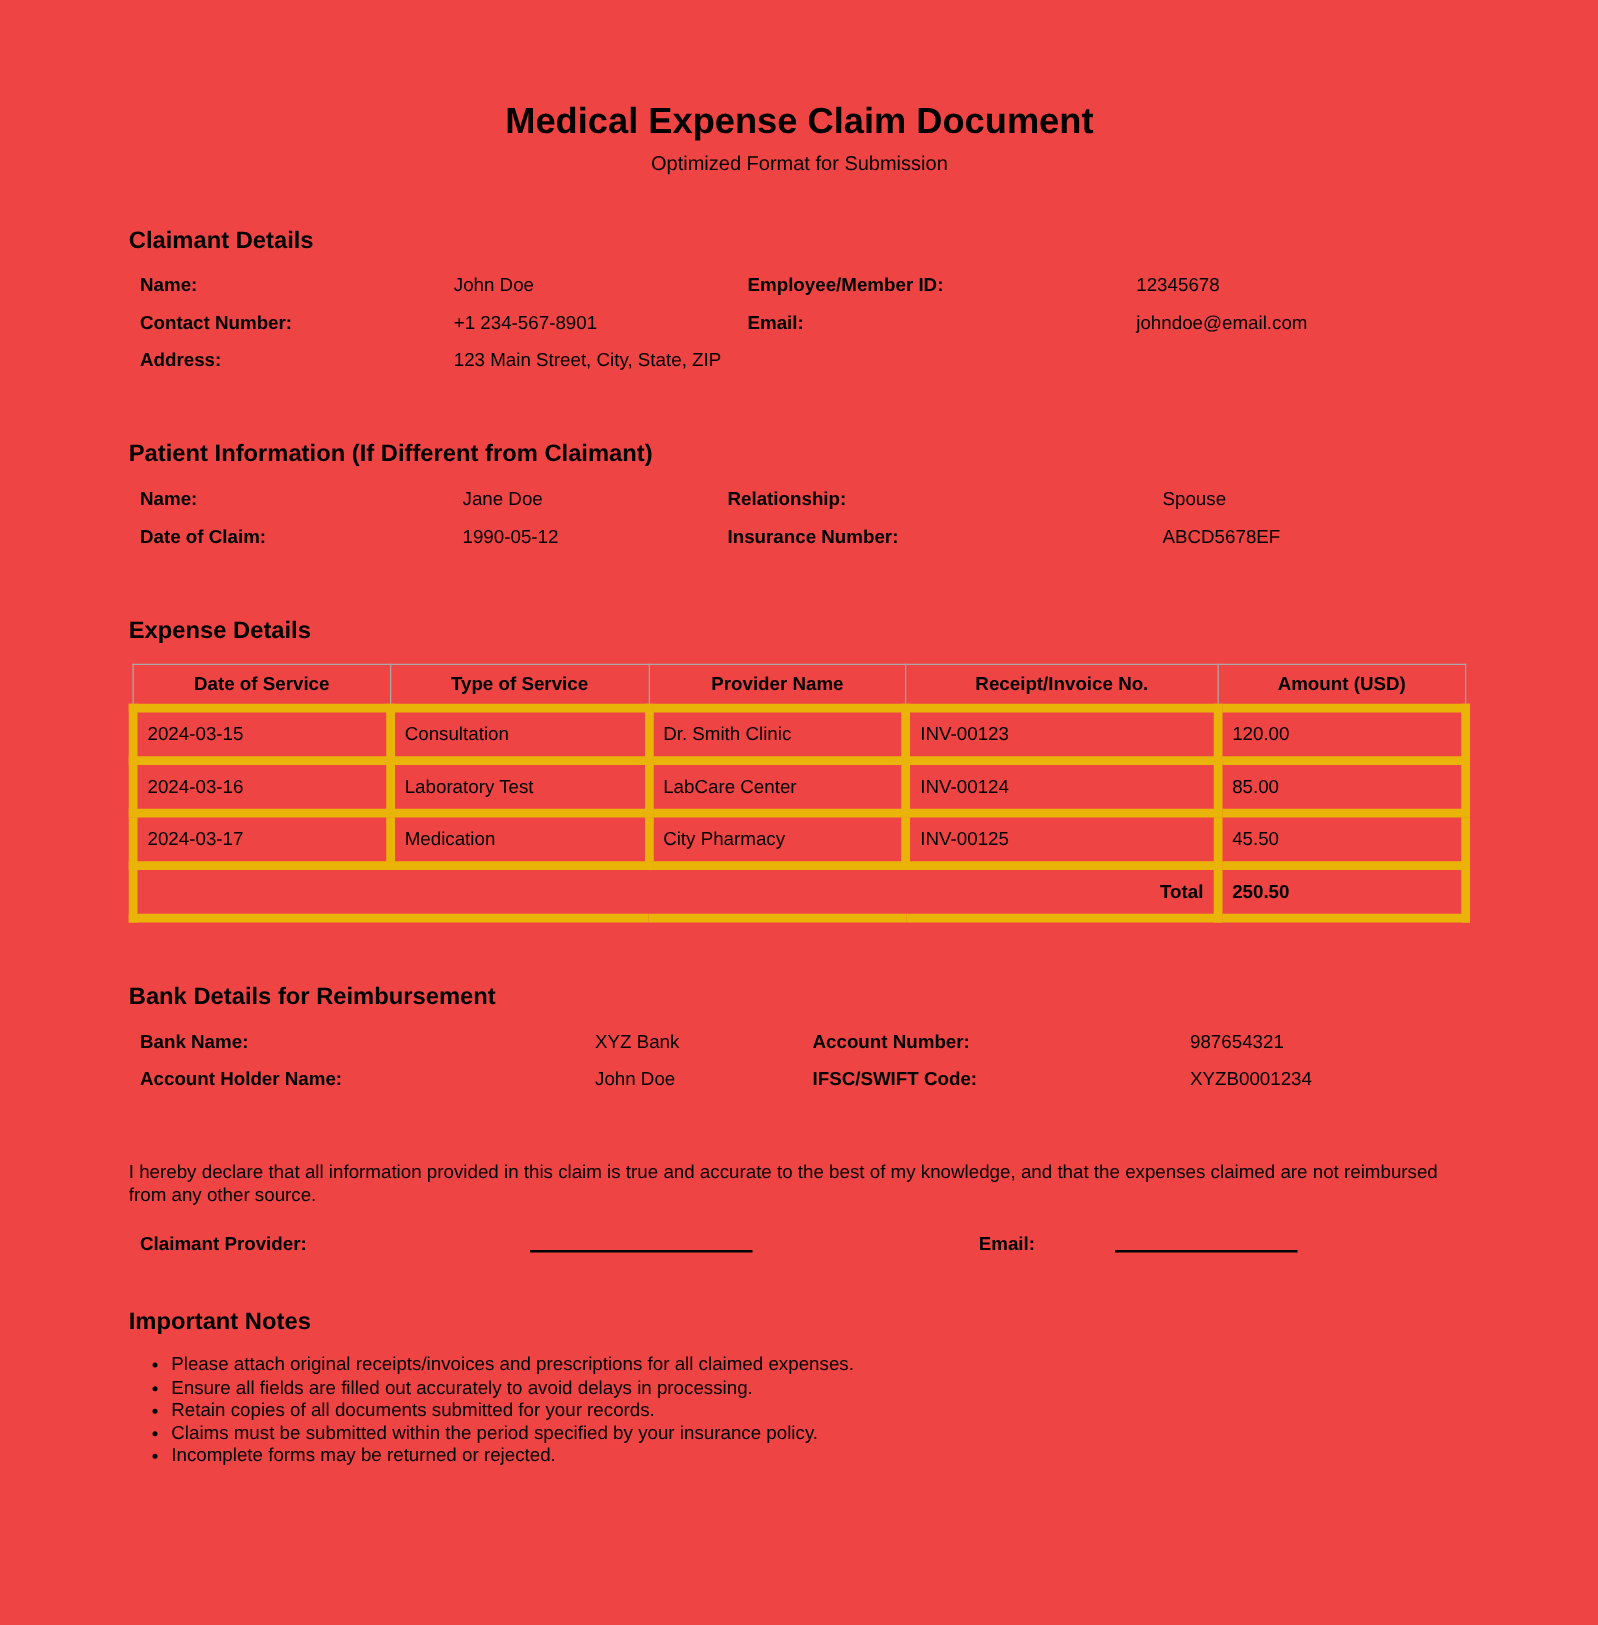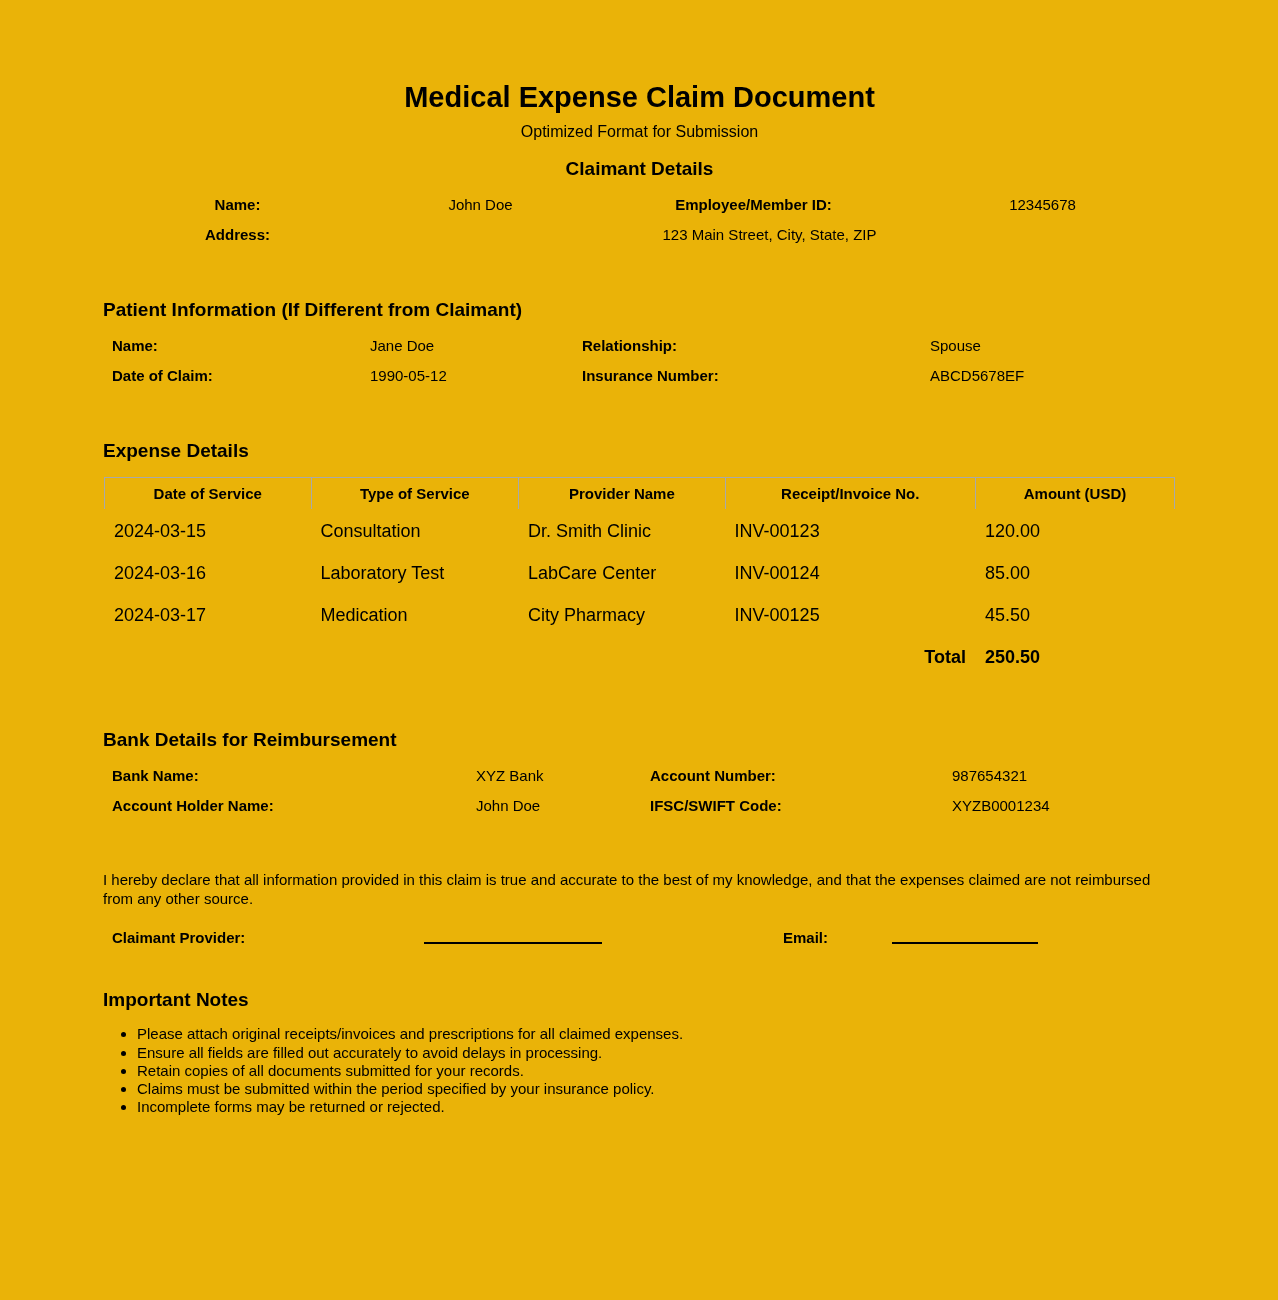--- a/index.html
+++ b/index.html
@@ -4,21 +4,21 @@
 <style>
   * { box-sizing: border-box; }
   html, body { margin: 0; padding: 0; background: #ffffff; }
   body {
     font-family: "Liberation Sans", "DejaVu Sans", sans-serif;
     color: #000000;
   }
   .page {
     width: 1278px;
     min-height: 1300px;
-    background: #eab308;
+    background: #ef4444;
     padding: 82px 102px 40px 103px;
   }
   .doc-title {
     font-size: 29px;
     font-weight: bold;
     text-align: center;
     margin: 0;
     line-height: 1.1;
   }
   .doc-subtitle {
@@ -26,21 +26,21 @@
     text-align: center;
     margin: 9px 0 0 0;
   }
   .section-heading {
     font-size: 19px;
     font-weight: bold;
     margin: 0;
     line-height: 1.1;
   }
   .sec { margin-top: 50px; }
-  .sec-first { margin-top: 18px; text-align: center; }
+  .sec-first { margin-top: 42px; }
   .detail-rows { margin: 10px 0 0 9px; }
   .detail-row {
     display: grid;
     height: 30px;
     align-items: center;
     font-size: 15px;
   }
   .grid-claimant { grid-template-columns: 251px 235px 311px 1fr; }
   .grid-patient  { grid-template-columns: 258px 212px 348px 1fr; }
   .grid-bank     { grid-template-columns: 364px 174px 302px 1fr; }
@@ -52,22 +52,22 @@
     border-collapse: collapse;
     margin-top: 15px;
   }
   .expense-table th {
     border: 1px solid #a9a9a9;
     font-size: 15px;
     font-weight: bold;
     padding: 7px 8px;
   }
   .expense-table td {
-    border: 3px solid #eab308;
-    font-size: 18px;
+    border: 7px solid #eab308;
+    font-size: 15px;
     text-align: left;
     padding: 9px 8px;
   }
   .total-label { text-align: right !important; font-weight: bold; }
   .total-amount { font-weight: bold; }
 
   .decl-text {
     font-size: 15px;
     line-height: 19px;
     margin: 18px 0 0 0;
@@ -106,20 +106,26 @@
   <p class="doc-subtitle">Optimized Format for Submission</p>
 
   <div class="sec-first">
     <h2 class="section-heading">Claimant Details</h2>
     <div class="detail-rows">
       <div class="detail-row grid-claimant">
         <span class="lbl">Name:</span>
         <span>John Doe</span>
         <span class="lbl">Employee/Member ID:</span>
         <span>12345678</span>
+      </div>
+      <div class="detail-row grid-claimant">
+        <span class="lbl">Contact Number:</span>
+        <span>+1 234-567-8901</span>
+        <span class="lbl">Email:</span>
+        <span>johndoe@email.com</span>
       </div>
       <div class="detail-row grid-claimant">
         <span class="lbl">Address:</span>
         <span class="span-rest">123 Main Street, City, State, ZIP</span>
       </div>
     </div>
   </div>
 
   <div class="sec">
     <h2 class="section-heading">Patient Information (If Different from Claimant)</h2>

